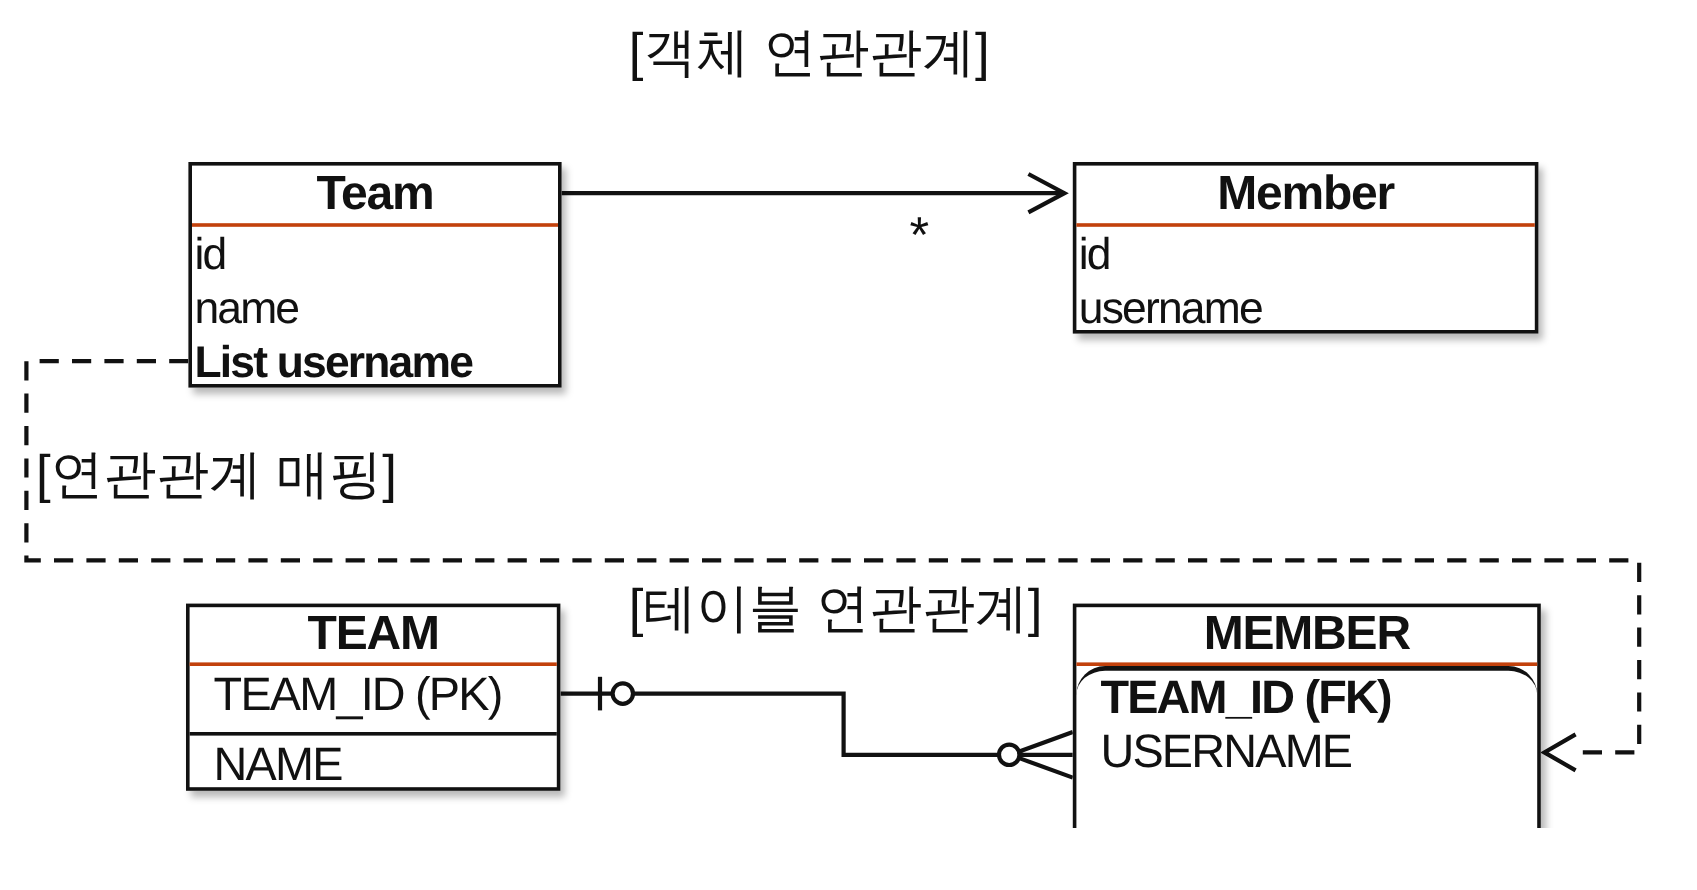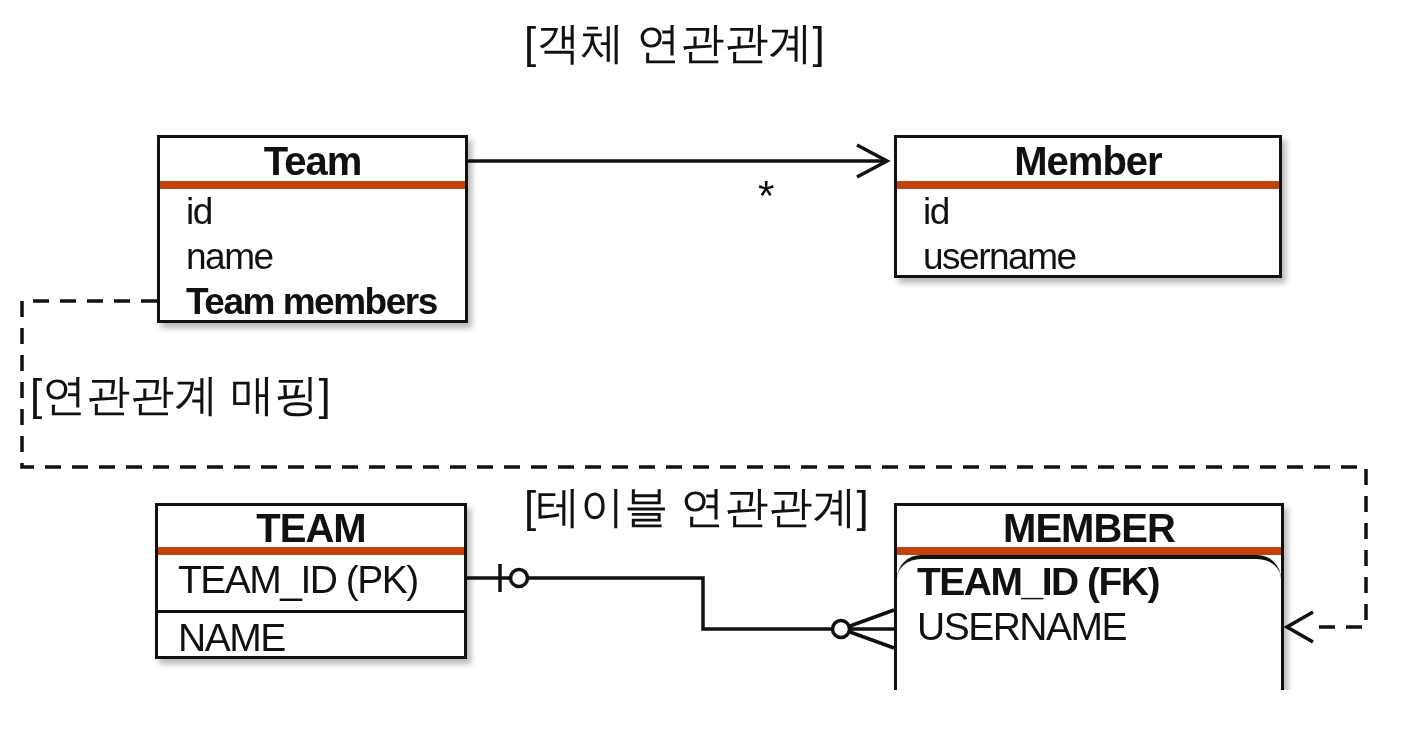--- a/index.html
+++ b/index.html
@@ -39,31 +39,31 @@
     z-index: 2;
     background: #ffffff;
     border: 3px solid #111;
     box-sizing: border-box;
     box-shadow: 4px 5px 6px rgba(0,0,0,0.28);
   }
   .box-header {
     box-sizing: border-box;
     height: 51px;
     line-height: 47px;
-    border-bottom: 8px solid #c2410c;
+    border-bottom: 3px solid #c2410c;
     text-align: center;
     font-weight: bold;
     font-size: 40px;
     letter-spacing: -1px;
   }
   .row {
     box-sizing: border-box;
     height: 45px;
     line-height: 45px;
-    padding-left: 26px;
+    padding-left: 2px;
     font-size: 37px;
     letter-spacing: -1.5px;
     white-space: nowrap;
   }
   .bold { font-weight: bold; }
 
   
   .team-class   { left: 157px; top: 135px; width: 311px; height: 188px; }
   .member-class { left: 894px; top: 135px; width: 388px; height: 143px; }
 
@@ -127,21 +127,21 @@
   <div class="label title-table">[테이블 연관관계]</div>
   <div class="label title-mapping">[연관관계 매핑]</div>
 
   <div class="label multiplicity">*</div>
 
   <div class="uml-box team-class">
     <div class="box-header">Team</div>
     <div>
       <div class="row">id</div>
       <div class="row">name</div>
-      <div class="row bold">Team members</div>
+      <div class="row bold">List username</div>
     </div>
   </div>
 
   <div class="uml-box member-class">
     <div class="box-header">Member</div>
     <div>
       <div class="row">id</div>
       <div class="row">username</div>
     </div>
   </div>

